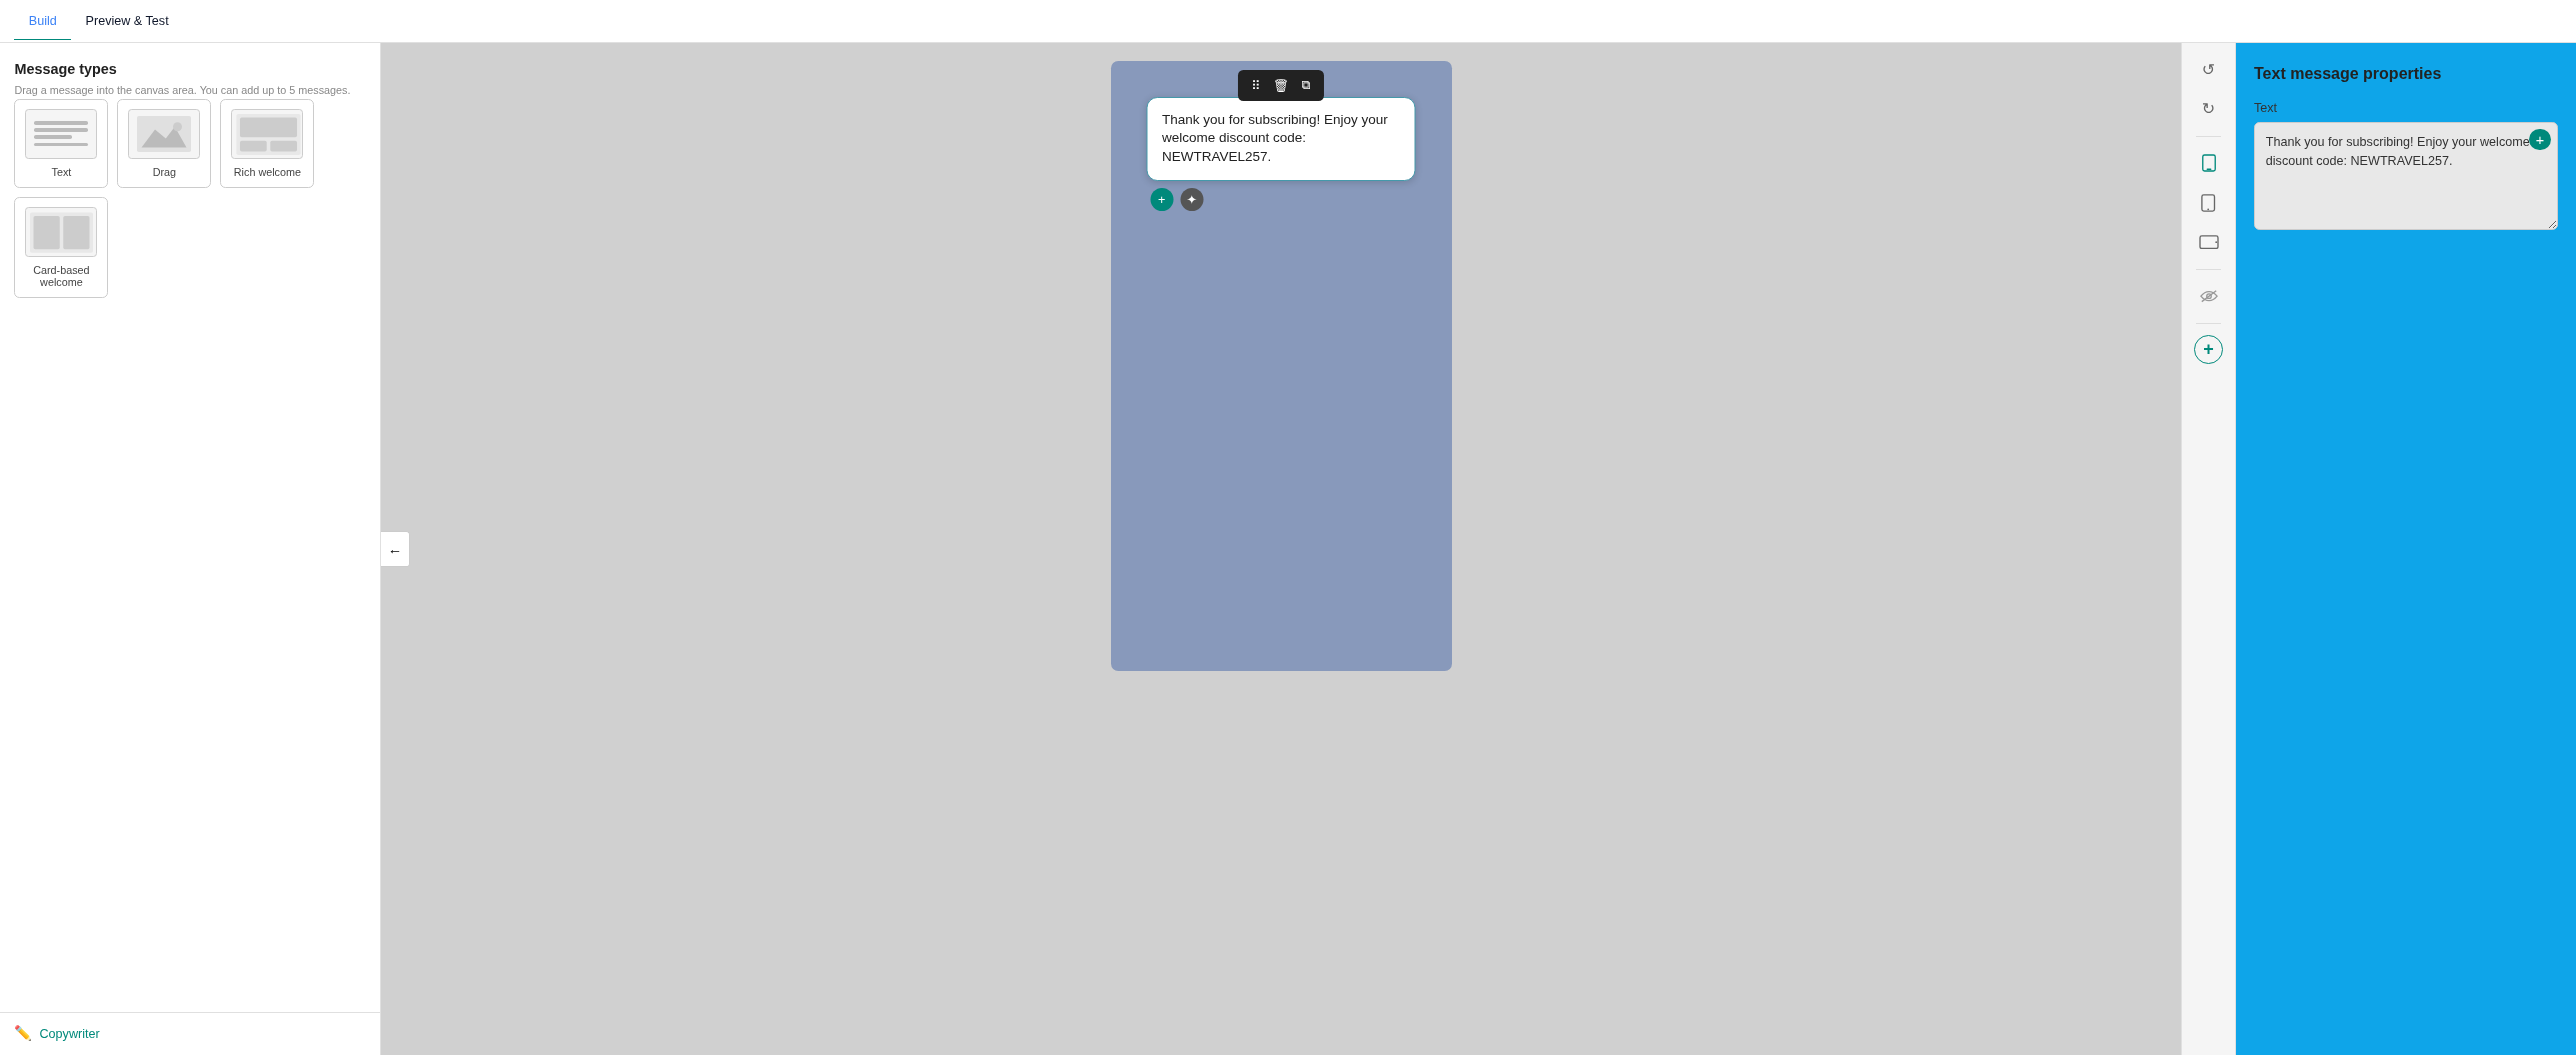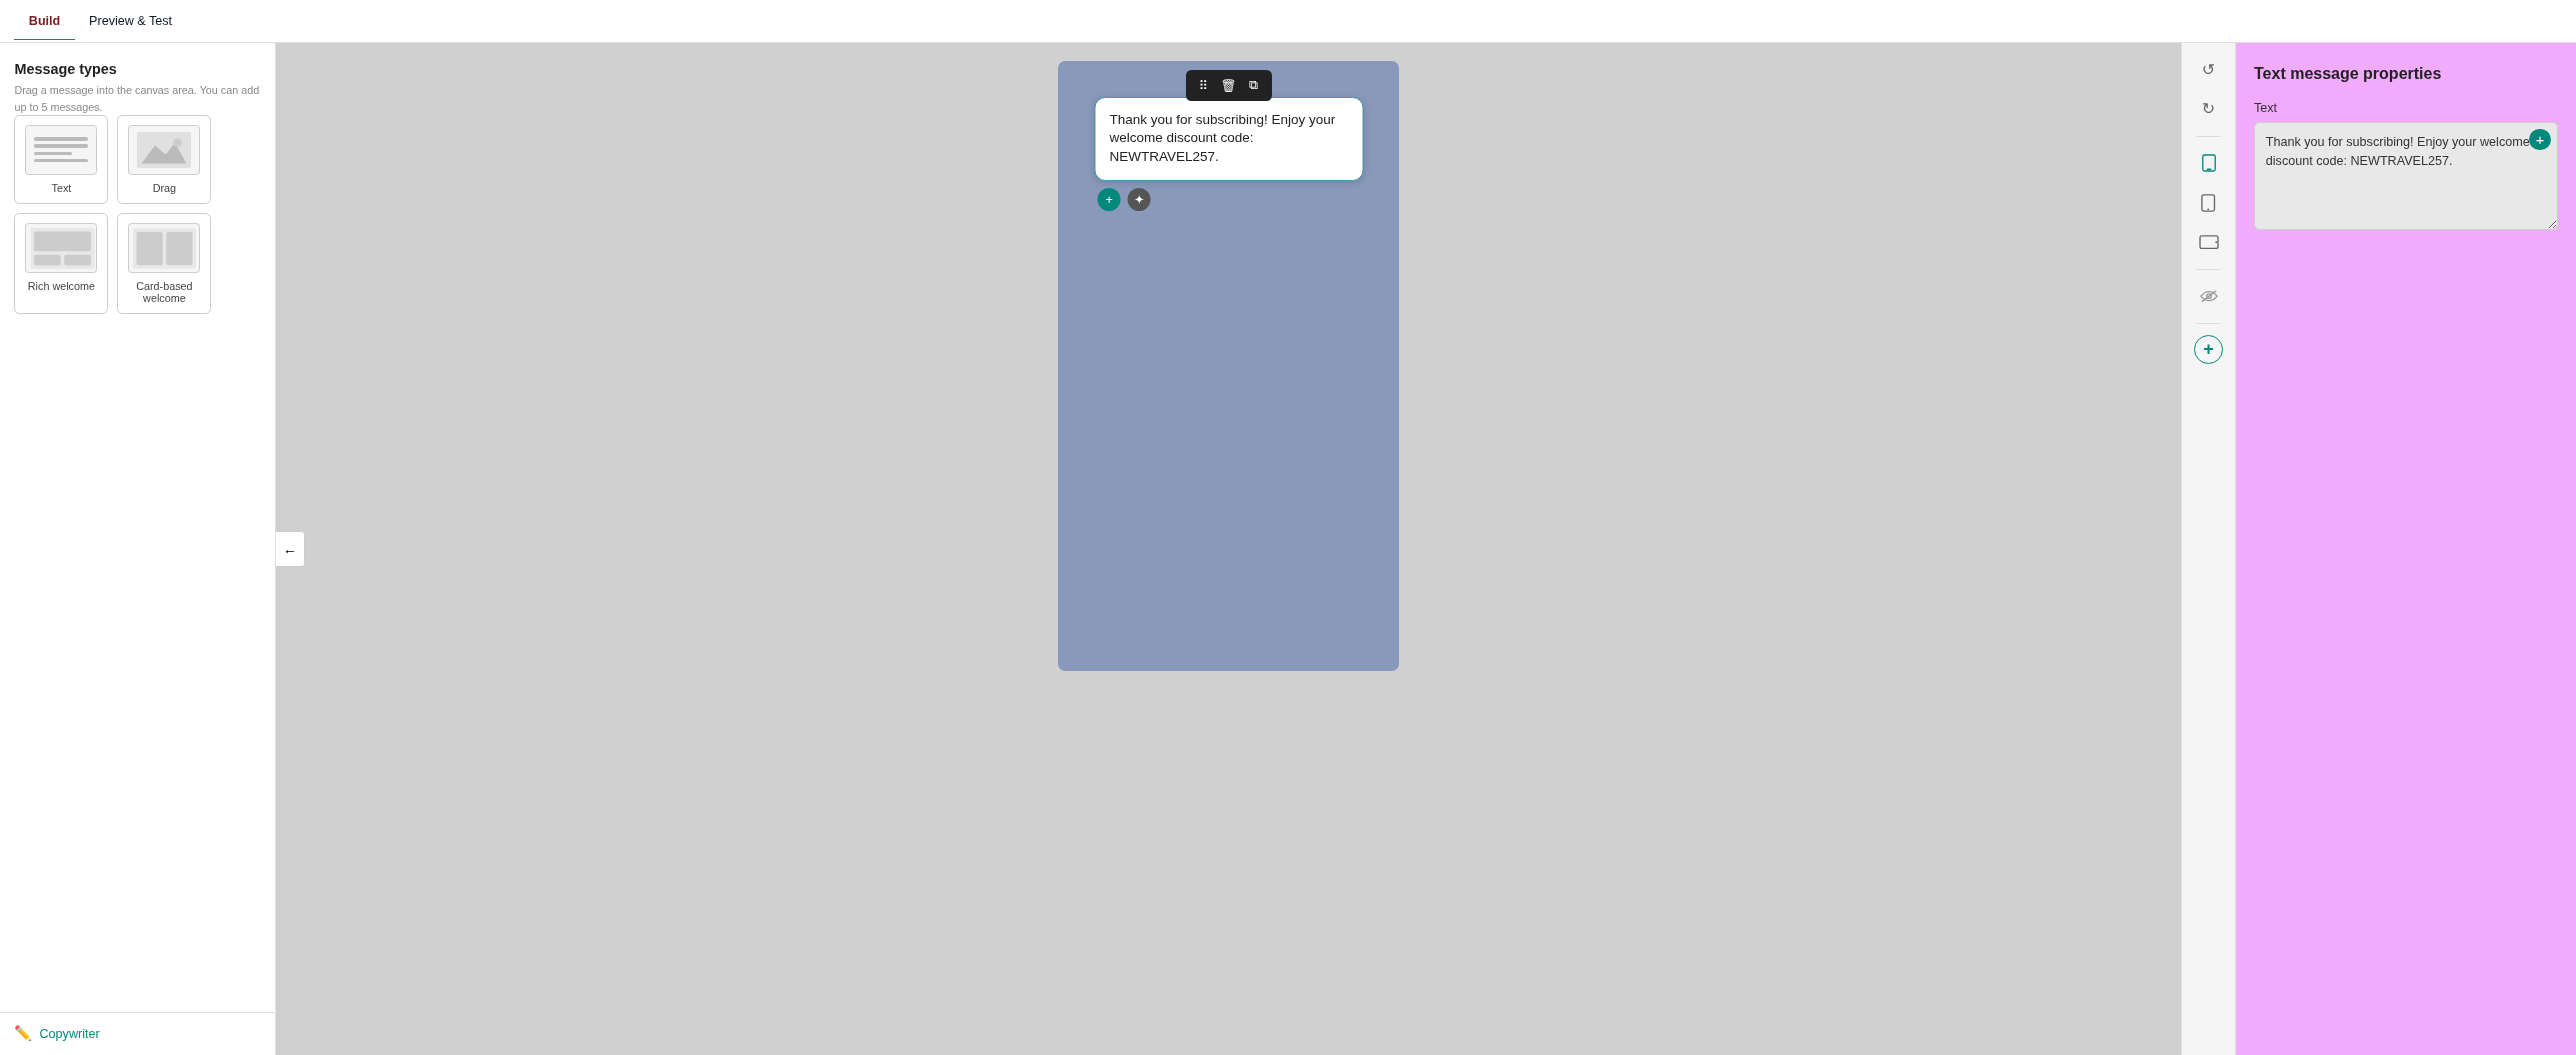--- a/index.html
+++ b/index.html
@@ -6,30 +6,30 @@
     body { font-family: -apple-system, BlinkMacSystemFont, 'Segoe UI', sans-serif; background: #f0f0f0; display: flex; flex-direction: column; height: 100vh; overflow: hidden; }
 
     
     .top-tabs {
       display: flex; align-items: center; background: #fff; border-bottom: 0.9px solid #e0e0e0;
       padding: 0 14.4px; height: 43px; flex-shrink: 0;
     }
     .tab {
       padding: 10.8px 14.4px; cursor: pointer; font-size: 12.6px; color: #0f172a; border-bottom: 1.8px solid transparent; margin-bottom: -0.9px;
     }
-    .tab.active { color: #7f1d1d; border-bottom: 1.8px solid #00897b; font-weight: 700; }
+    .tab.active { color: #3b82f6; border-bottom: 1.8px solid #00897b; font-weight: 400; }
 
     
     .main-layout {
       display: flex; flex: 1; overflow: hidden;
     }
 
     
     .left-sidebar {
-      width: 276px; background: #fff; border-right: 0.9px solid #e0e0e0; display: flex; flex-direction: column; flex-shrink: 0;
+      width: 381px; background: #fff; border-right: 0.9px solid #e0e0e0; display: flex; flex-direction: column; flex-shrink: 0;
     }
     .sidebar-content { flex: 1; padding: 18px 14.4px; overflow-y: auto; }
     .sidebar-title { font-size: 14.4px; font-weight: 600; color: #222; margin-bottom: 5.4px; }
     .sidebar-desc { font-size: 10.8px; color: #888; line-height: 1.5; }
 
     .message-types-grid { display: flex; flex-wrap: wrap; gap: 9px; }
     .msg-type-card {
       width: 94px; border: 0.9px solid #ccc; border-radius: 5.4px; padding: 9px; display: flex; flex-direction: column; align-items: center; cursor: grab; background: #fff;
     }
     .msg-type-icon {
@@ -107,21 +107,21 @@
     .rt-btn {
       width: 32px; height: 32px; display: flex; align-items: center; justify-content: center;
       cursor: pointer; color: #666; font-size: 16px; border-radius: 3.6px;
     }
     .rt-btn.active { color: #00897b; }
     .rt-divider { width: 25px; height: 0.9px; background: #ddd; margin: 3.6px 0; }
     .rt-btn.special { color: #00897b; border: 1.8px solid #00897b; border-radius: 50%; width: 29px; height: 29px; font-size: 18px; font-weight: bold; }
 
     
     .right-panel {
-      width: 341px; background: #f0abfc; border-left: 0.9px solid #e0e0e0; padding: 21.5px 18px; flex-shrink: 0; overflow-y: auto;
+      width: 341px; background: #0ea5e9; border-left: 0.9px solid #e0e0e0; padding: 21.5px 18px; flex-shrink: 0; overflow-y: auto;
     }
     .panel-title { font-size: 16px; font-weight: 600; color: #222; margin-bottom: 18px; }
     .field-label { font-size: 12.6px; font-weight: 500; color: #333; margin-bottom: 7.2px; }
     .text-field {
       width: 100%; background: #e8e8e8; border: 0.9px solid #ccc; border-radius: 5.4px; padding: 10.8px; font-size: 12.6px; color: #333; min-height: 108px; resize: vertical; font-family: inherit; line-height: 1.5; position: relative;
     }
     .text-field-wrapper { position: relative; }
     .field-add-btn {
       position: absolute; top: 7.2px; right: 7.2px; width: 21.5px; height: 21.5px; border-radius: 50%; background: #00897b; color: #fff; display: flex; align-items: center; justify-content: center; font-size: 14.4px; cursor: pointer;
     }

